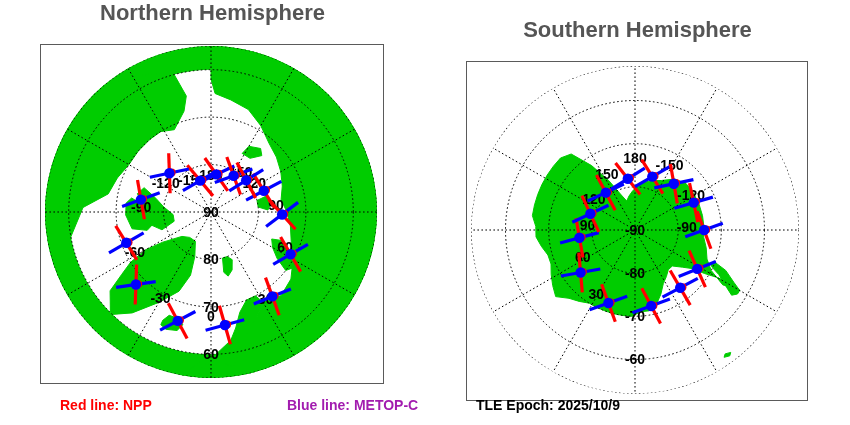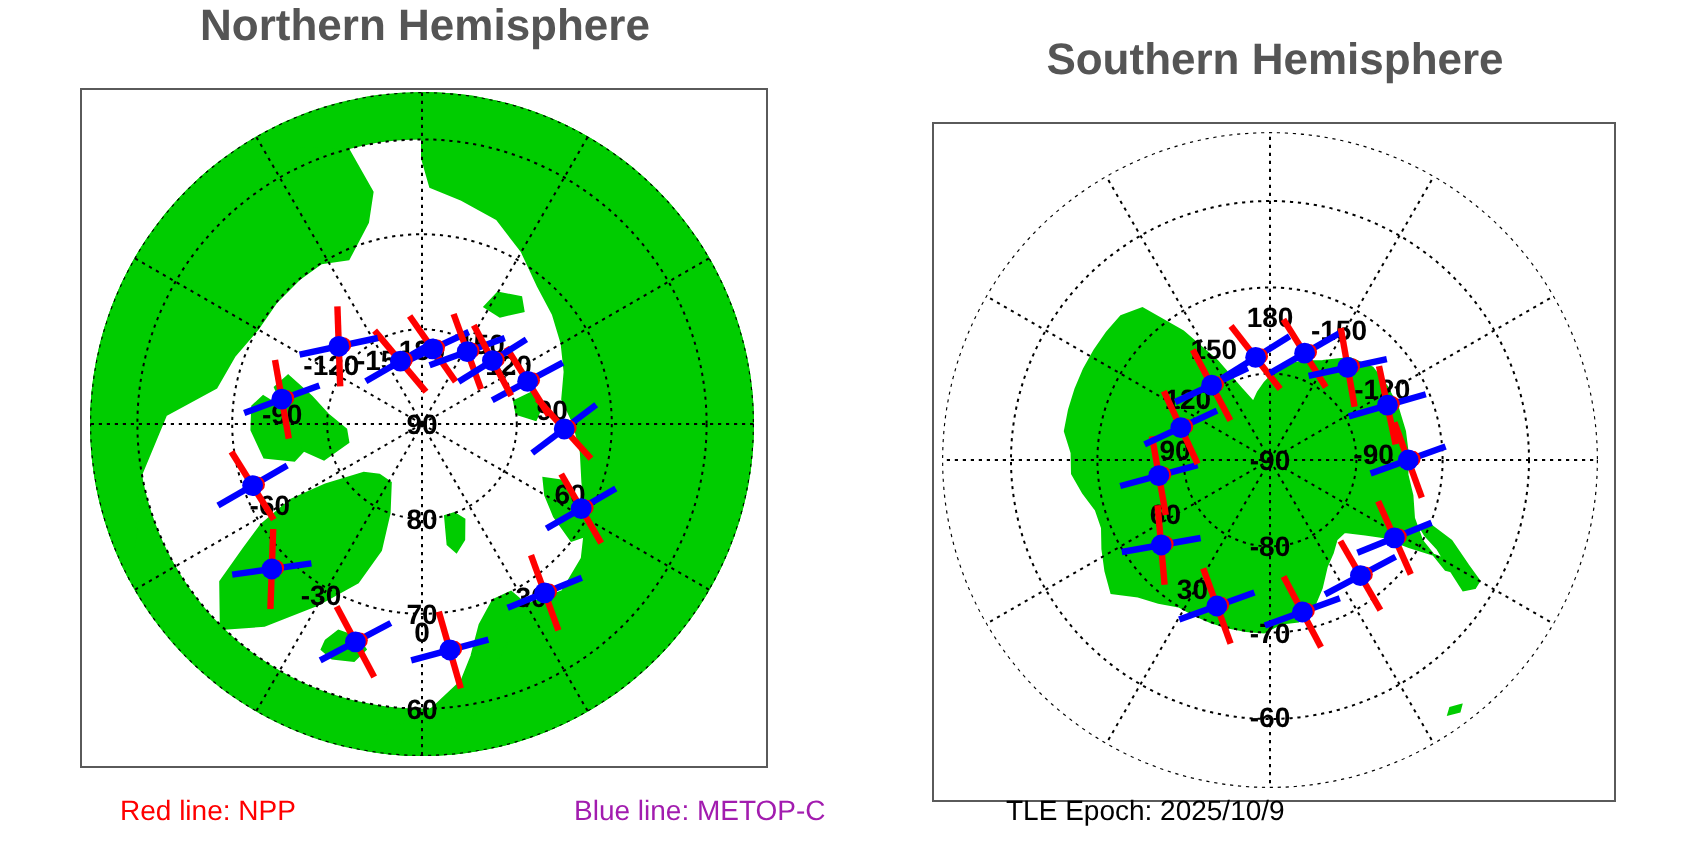--- a/index.html
+++ b/index.html
@@ -12,28 +12,28 @@
     position:absolute;top:0;left:0;width:100%;
     text-align:center;color:#555555;
     font-size:22px;font-weight:bold;letter-spacing:0px;
     font-family:"Liberation Sans","DejaVu Sans",sans-serif;
   }
   .frame{position:absolute;border:1.5px solid #5a5a5a;background:#ffffff;box-sizing:border-box;}
   .mapsvg{position:absolute;left:0;top:0;display:block;}
 
   .legend{position:absolute;bottom:0;left:0;width:850px;height:36px;}
   .legend-item{
-    position:absolute;font-size:14px;font-weight:normal;
+    position:absolute;font-size:14px;font-weight:bold;
     font-family:"Liberation Sans","DejaVu Sans",sans-serif;
     white-space:nowrap;
     padding-left:36px;
   }
   #legend-npp{left:24px;top:8px;}
   #legend-metop{left:251px;top:8px;}
-  #legend-epoch{left:467px;top:8px;}
+  #legend-epoch{left:440px;top:8px;}
 
   .gridlabel{font-family:"Liberation Sans","DejaVu Sans",sans-serif;
              font-size:14px;font-weight:bold;fill:#000000;}
 </style>
 </head>
 <body>
 
 <div class="root">
 
   <div class="panel" id="panel-north" style="left:0px;top:0px;width:425px;height:390px;">

